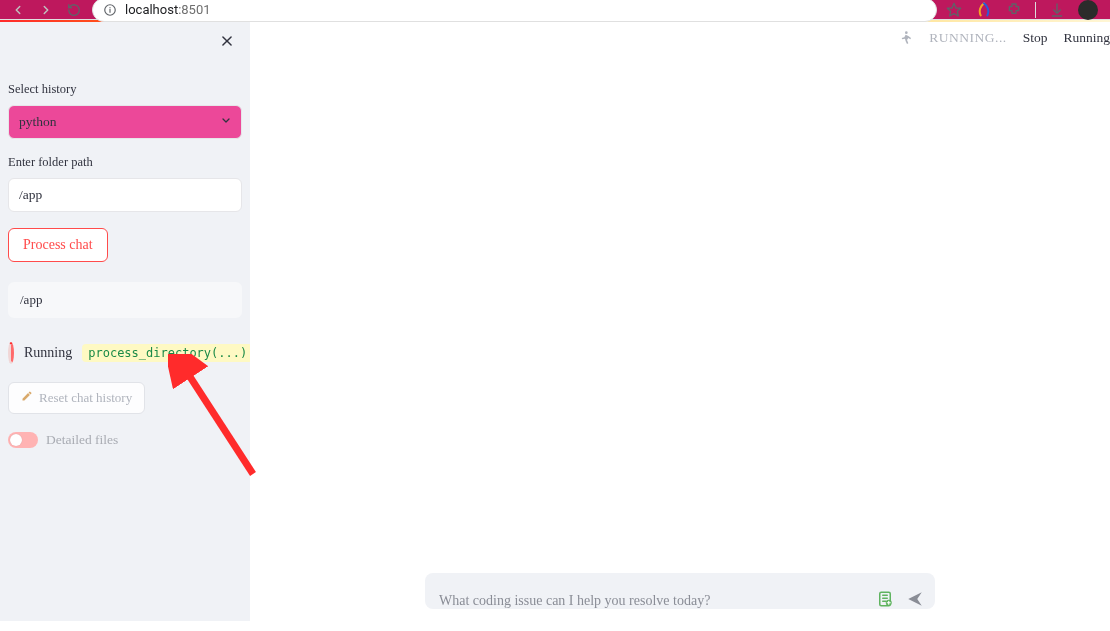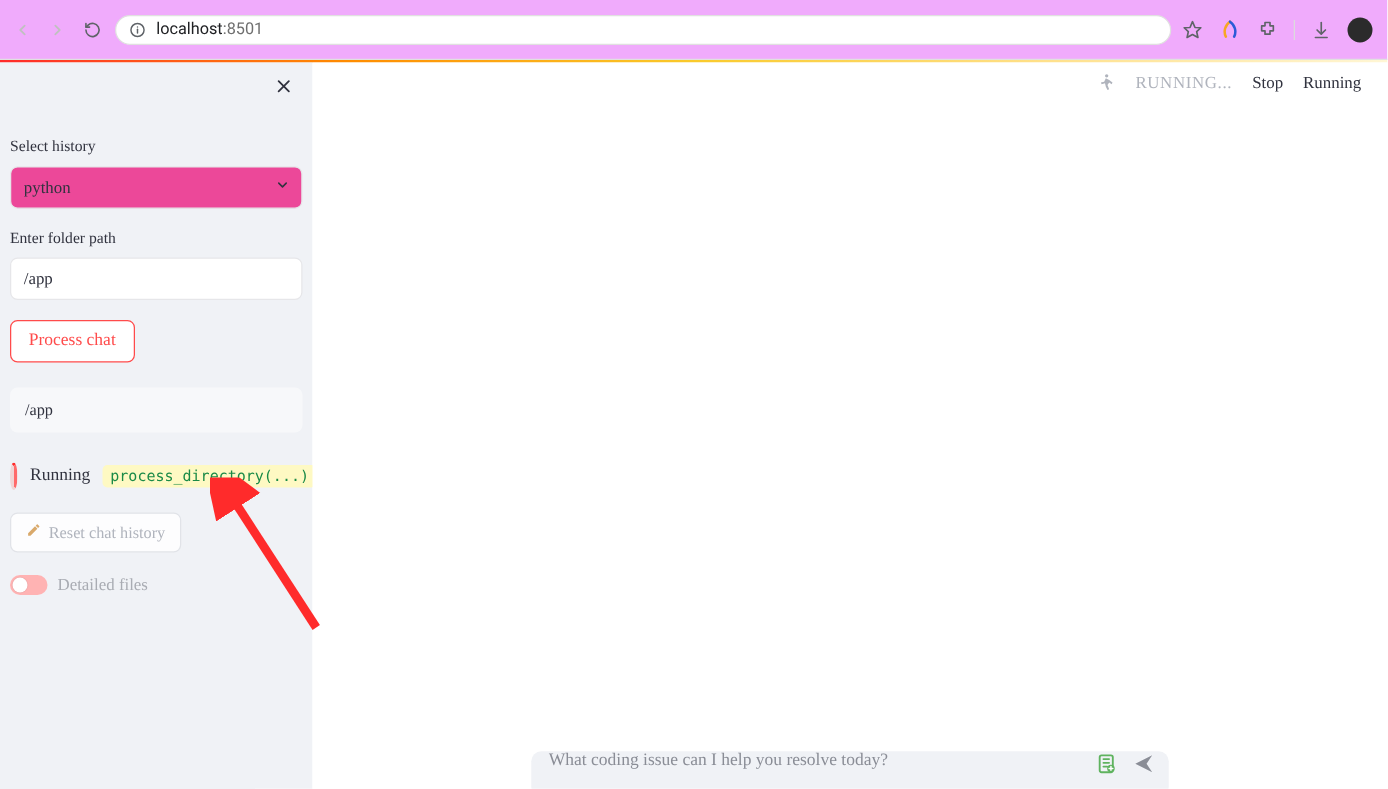--- a/index.html
+++ b/index.html
@@ -1,19 +1,19 @@
 <!DOCTYPE html>
 <html><head>
 <meta charset="utf-8">
 <style>
   * { box-sizing: border-box; margin: 0; padding: 0; }
   html, body { width: 1110px; height: 631px; font-family: -apple-system, BlinkMacSystemFont, "Segoe UI", Roboto, sans-serif; overflow: hidden; background: #fff; }
 
   
-  .browser-bar { height: 48px; background: #f0abfc; display: flex; align-items: center; padding: 0 8px; gap: 8px; border-bottom: 1px solid #e0e0e0; }
+  .browser-bar { height: 20px; background: #be185d; display: flex; align-items: center; padding: 0 8px; gap: 8px; border-bottom: 1px solid #e0e0e0; }
   .nav-btn { width: 20px; height: 20px; display:flex; align-items:center; justify-content:center; color:#5f6368; border-radius:50%; cursor:default; }
   .nav-btn.disabled { color:#c0c0c0; }
   .url-pill { flex:1; display:flex; align-items:center; gap:8px; height:24px; background:#fff; border-radius:14px; padding:0 10px; font-size:13px; color:#202124; border:1px solid #e0e0e0; }
   .url-host { color:#202124; }
   .url-port { color:#6f6f6f; }
   .right-icons { display:flex; align-items:center; gap:12px; padding-right:4px; }
   .icon-btn { width:18px; height:18px; display:flex; align-items:center; justify-content:center; color:#5f6368; }
   .divider { width:1px; height:16px; background:#dcdcdc; }
   .avatar { width:20px; height:20px; border-radius:50%; background:#2b2b2b; }
 
@@ -41,27 +41,27 @@
   .code-pill { font-family: ui-monospace, SFMono-Regular, Menlo, Consolas, monospace; font-size:12px; background:#fef9c3; color:#1a8a47; padding:2px 6px; border-radius:4px; }
   .running-dot { font-size:14px; color:#31333f; margin-left:2px; }
   .btn-secondary { display:inline-flex; align-items:center; gap:6px; height:32px; padding:0 12px; border:1px solid #e1e3e8; color:#b0b4bd; background:#fdfdfe; border-radius:6px; font-size:13px; cursor:not-allowed; margin-bottom:14px; font-family: Georgia, 'Times New Roman', serif; }
   .btn-secondary .pencil { color:#d9a96b; }
   .toggle-row { display:flex; align-items:center; gap:8px; color:#a9acb3; font-size:13.5px; font-family: Georgia, 'Times New Roman', serif; }
   .toggle { width:30px; height:16px; border-radius:10px; background:#ffb3b3; position:relative; }
   .toggle::after { content:""; position:absolute; width:12px; height:12px; background:#fff; border-radius:50%; top:2px; left:2px; box-shadow:0 0 1px rgba(0,0,0,.2); }
 
   
   .main { flex:1; position:relative; background:#fff; }
-  .status-bar { position:absolute; top:8px; right:21px; display:flex; align-items:center; gap:16px; font-size:13.5px; color:#31333f; font-family: Georgia, 'Times New Roman', serif; }
+  .status-bar { position:absolute; top:8px; right:0; display:flex; align-items:center; gap:16px; font-size:13.5px; color:#31333f; font-family: Georgia, 'Times New Roman', serif; }
   .running-man { width:16px; height:16px; color:#b0b4bd; }
   .status-running { color:#b0b4bd; letter-spacing:.5px; }
   .status-link { color:#31333f; cursor:pointer; }
 
   
-  .chat-input { position:absolute; bottom:12px; left:50%; transform:translateX(-50%); width:510px; height:36px; background:#f0f2f6; border-radius:8px; display:flex; align-items:flex-start; padding:0 10px 0 14px; gap:10px; }
+  .chat-input { position:absolute; bottom:12px; left:50%; transform:translateX(-50%); width:510px; height:36px; background:#f0f2f6; border-radius:8px; display:flex; align-items:flex-end; padding:0 10px 0 14px; gap:10px; }
   .chat-input input { flex:1; border:none; background:transparent; font-size:14px; color:#31333f; outline:none; font-family: Georgia, 'Times New Roman', serif; }
   .chat-input input::placeholder { color:#8a8d96; }
   .chat-icon { width:20px; height:20px; display:flex; align-items:center; justify-content:center; color:#8a8d96; }
   .chat-icon.green { color:#5fb35f; }
 
   
   .arrow-annot { position:absolute; left:168px; top:332px; pointer-events:none; }
 </style>
 </head>
 <body>

